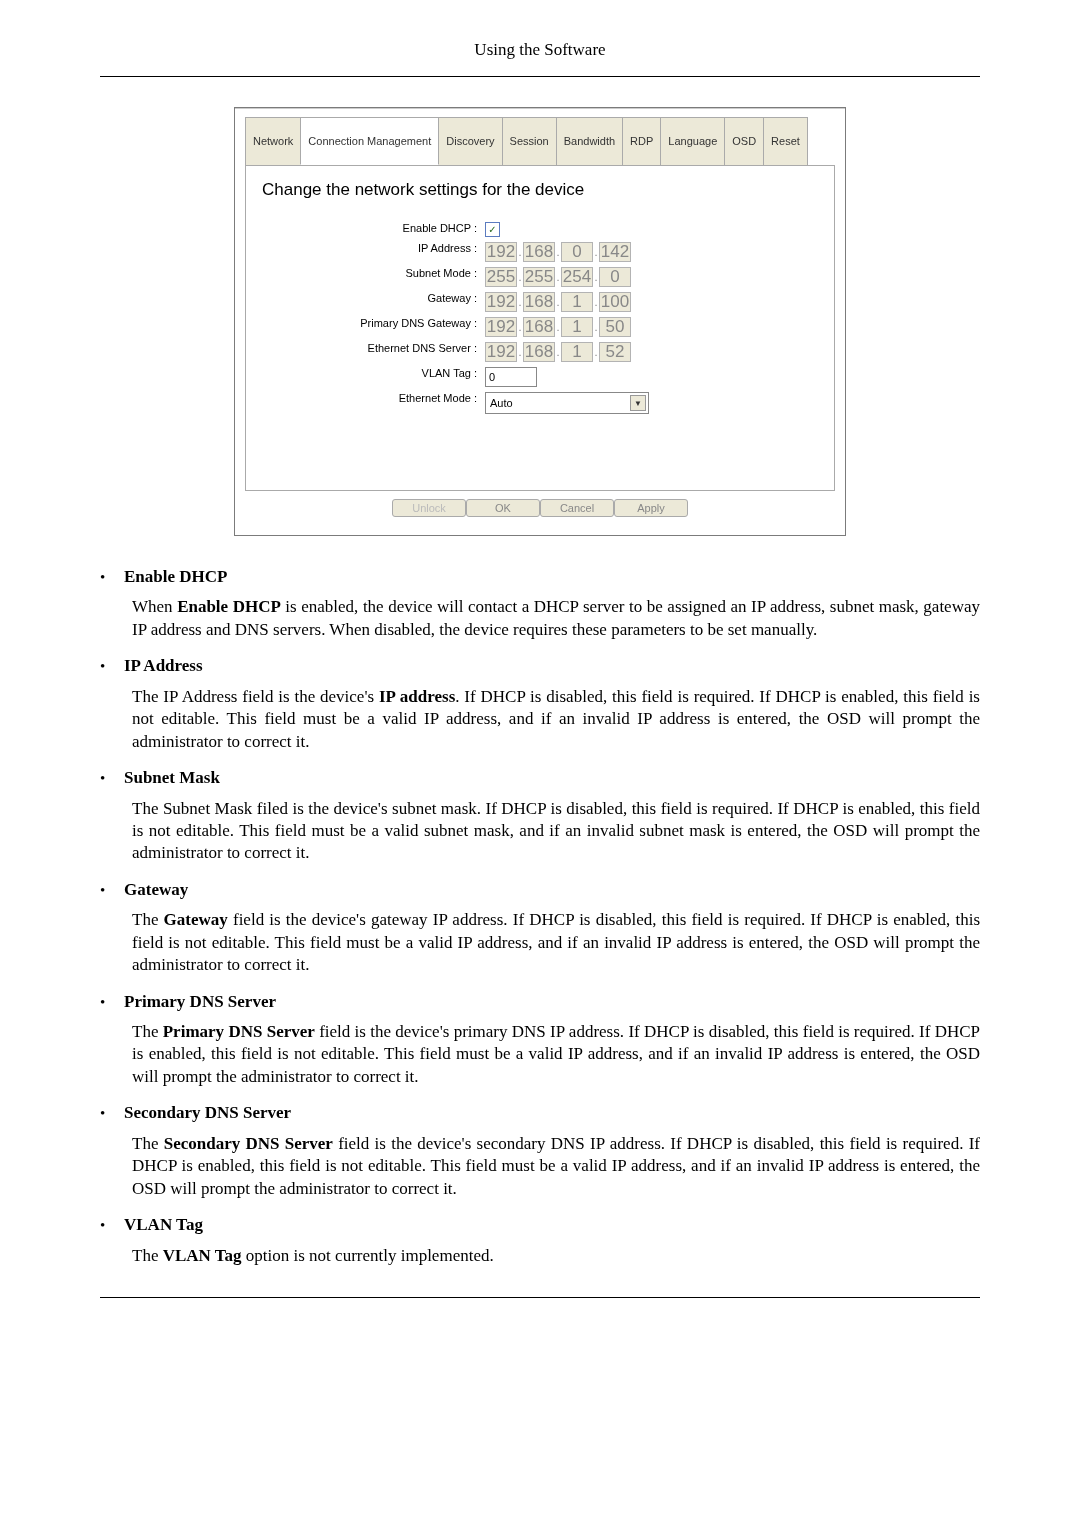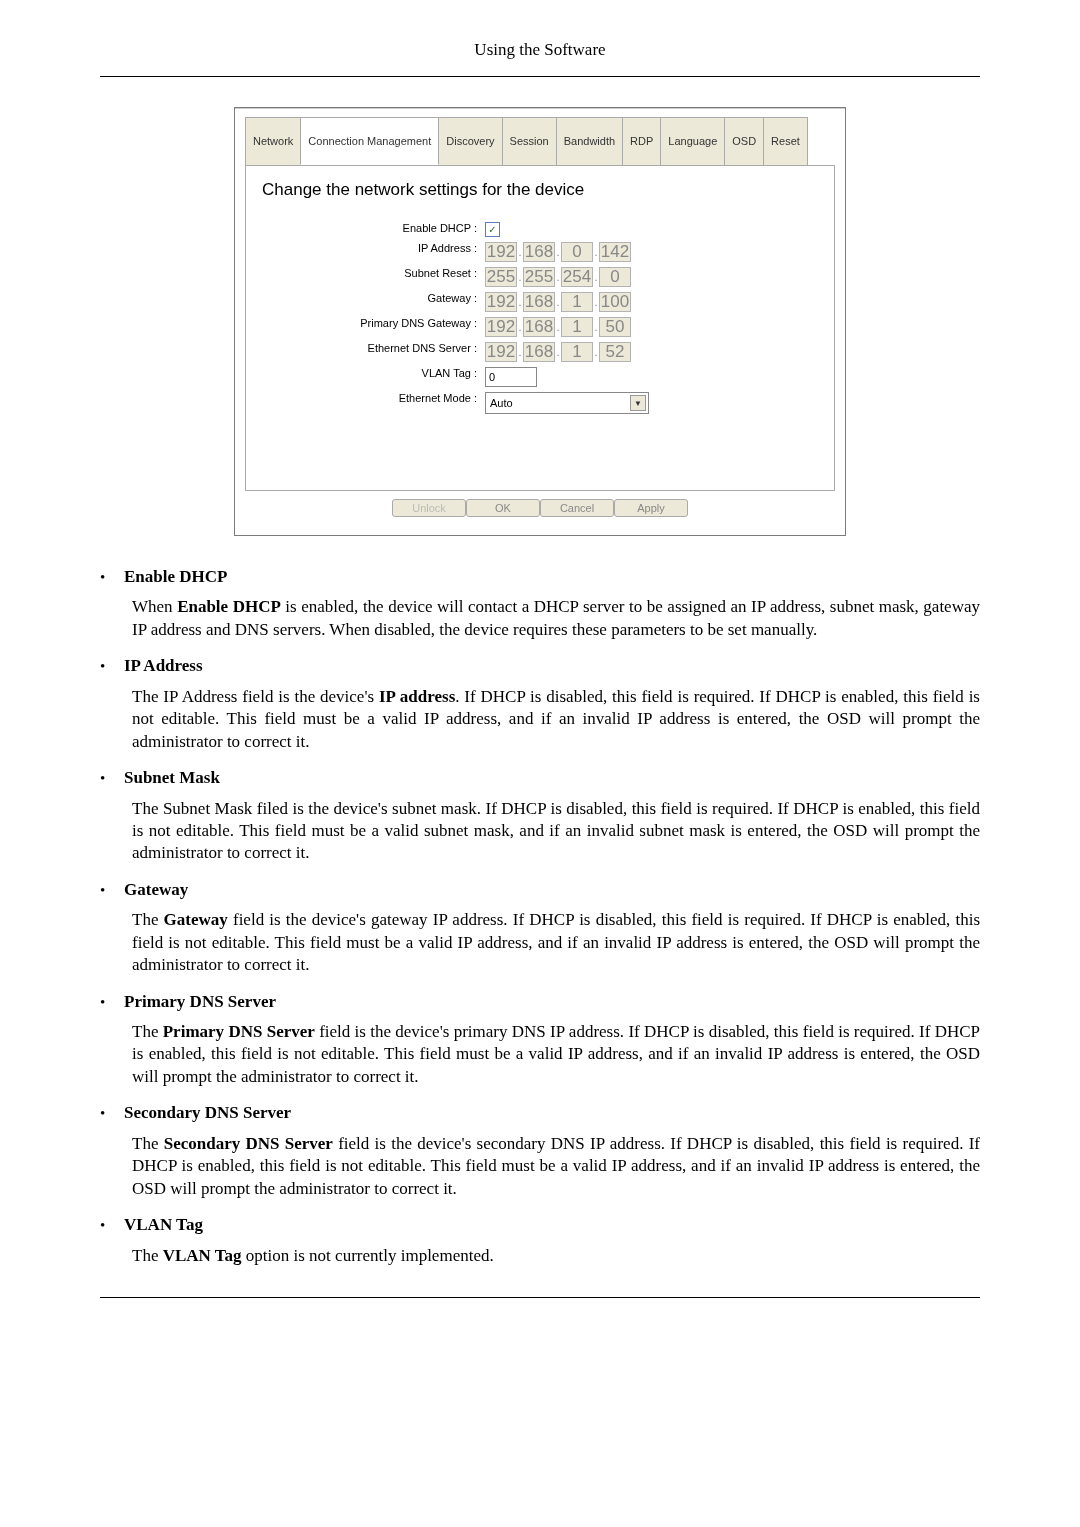--- a/index.html
+++ b/index.html
@@ -272,21 +272,21 @@
                 <span class="ip-dot">.</span>
               <span class="ip-oct">168</span>
                 <span class="ip-dot">.</span>
               <span class="ip-oct">0</span>
                 <span class="ip-dot">.</span>
               <span class="ip-oct">142</span>
             </span>
           </div>
 
           <div class="form-row">
-            <span class="form-label">Subnet Reset :</span>
+            <span class="form-label">Subnet Mode :</span>
             <span class="ip-box">
               <span class="ip-oct">255</span>
                 <span class="ip-dot">.</span>
               <span class="ip-oct">255</span>
                 <span class="ip-dot">.</span>
               <span class="ip-oct">254</span>
                 <span class="ip-dot">.</span>
               <span class="ip-oct">0</span>
             </span>
           </div>

